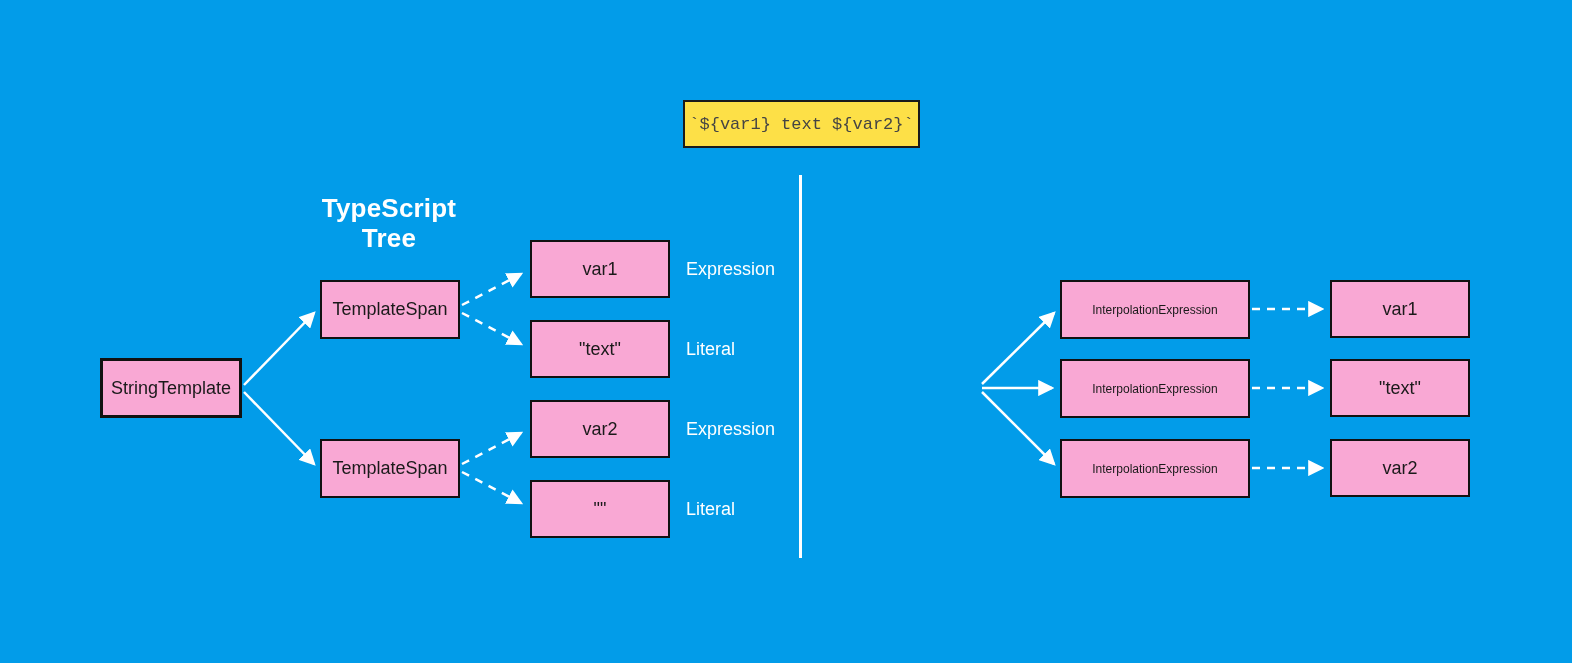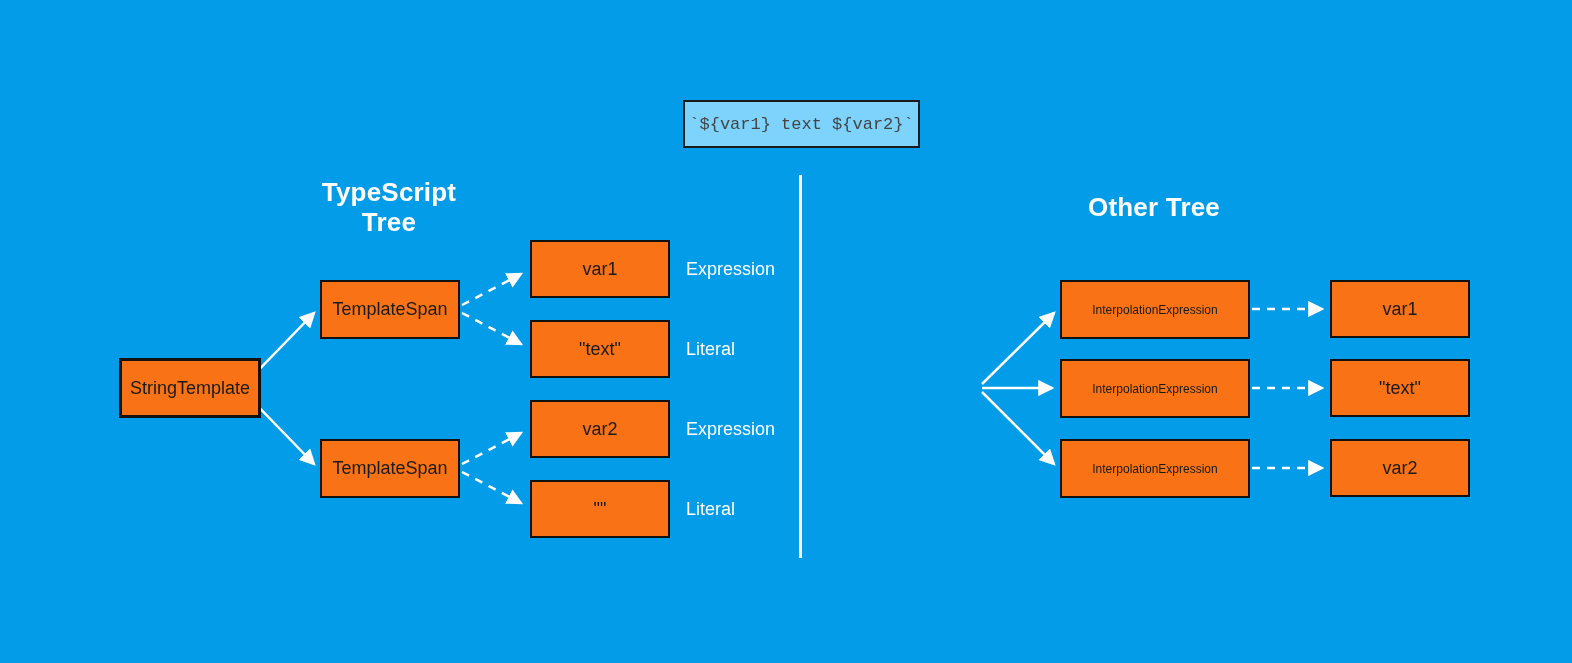--- a/index.html
+++ b/index.html
@@ -13,56 +13,56 @@
     font-family: "Liberation Sans", sans-serif;
   }
   .arrow-layer {
     position: absolute;
     left: 0; top: 0;
     width: 1572px; height: 663px;
     pointer-events: none;
   }
   .node {
     position: absolute;
-    background: #f97316;
+    background: #f9a8d4;
     border: 2px solid #111111;
     color: #1A1A1A;
     font-size: 18px;
     display: flex;
     align-items: center;
     justify-content: center;
     white-space: nowrap;
     text-align: center;
   }
   .node.root { border-width: 3px; }
   .node.tight { font-size: 12px; }
   .code-box {
     position: absolute;
     left: 683px; top: 100px;
     width: 237px; height: 48px;
-    background: #7dd3fc;
+    background: #fde047;
     border: 2px solid #1A1A1A;
     display: flex;
     align-items: center;
     justify-content: center;
     font-family: "Liberation Mono", monospace;
     font-size: 17px;
     color: #444444;
     white-space: nowrap;
   }
   .tree-title {
     position: absolute;
     color: #FFFFFF;
     font-weight: 700;
     font-size: 26px;
     line-height: 30px;
     text-align: center;
     letter-spacing: 0.2px;
   }
-  .title-left { left: 289px; top: 177px; width: 200px; }
+  .title-left { left: 289px; top: 193px; width: 200px; }
   .title-right { left: 1029px; top: 192px; width: 250px; }
   .annotation {
     position: absolute;
     color: #FFFFFF;
     font-size: 18px;
     line-height: 20px;
     white-space: nowrap;
   }
   .divider {
     position: absolute;
@@ -104,23 +104,22 @@
     <span>`${var1} text ${var2}`</span>
   </div>
 
   <div class="divider"></div>
 
   <div class="tree-title title-left">
     <div>TypeScript</div>
     <div>Tree</div>
   </div>
 
-  <div class="tree-title title-right">Other Tree</div>
 
-  <div class="node root" style="left:100px; top:358px; width:142px; height:60px;margin-left:19px;">StringTemplate</div>
+  <div class="node root" style="left:100px; top:358px; width:142px; height:60px;">StringTemplate</div>
   <div class="node" style="left:320px; top:280px; width:140px; height:59px;">TemplateSpan</div>
   <div class="node" style="left:320px; top:439px; width:140px; height:59px;">TemplateSpan</div>
   <div class="node" style="left:530px; top:240px; width:140px; height:58px;">var1</div>
   <div class="node" style="left:530px; top:320px; width:140px; height:58px;">"text"</div>
   <div class="node" style="left:530px; top:400px; width:140px; height:58px;">var2</div>
   <div class="node" style="left:530px; top:480px; width:140px; height:58px;">""</div>
 
   <div class="annotation" style="left:686px; top:259px;">Expression</div>
   <div class="annotation" style="left:686px; top:339px;">Literal</div>
   <div class="annotation" style="left:686px; top:419px;">Expression</div>

